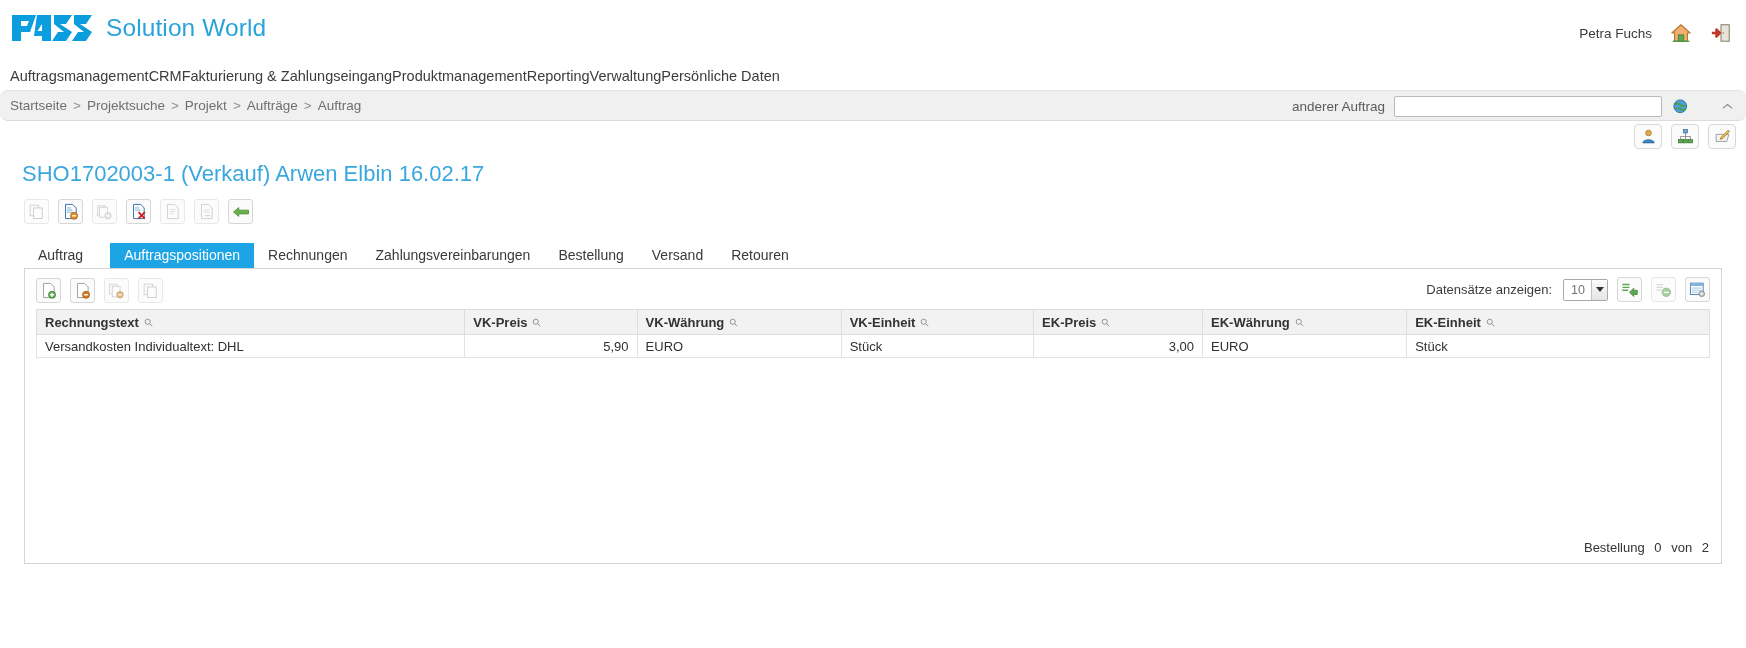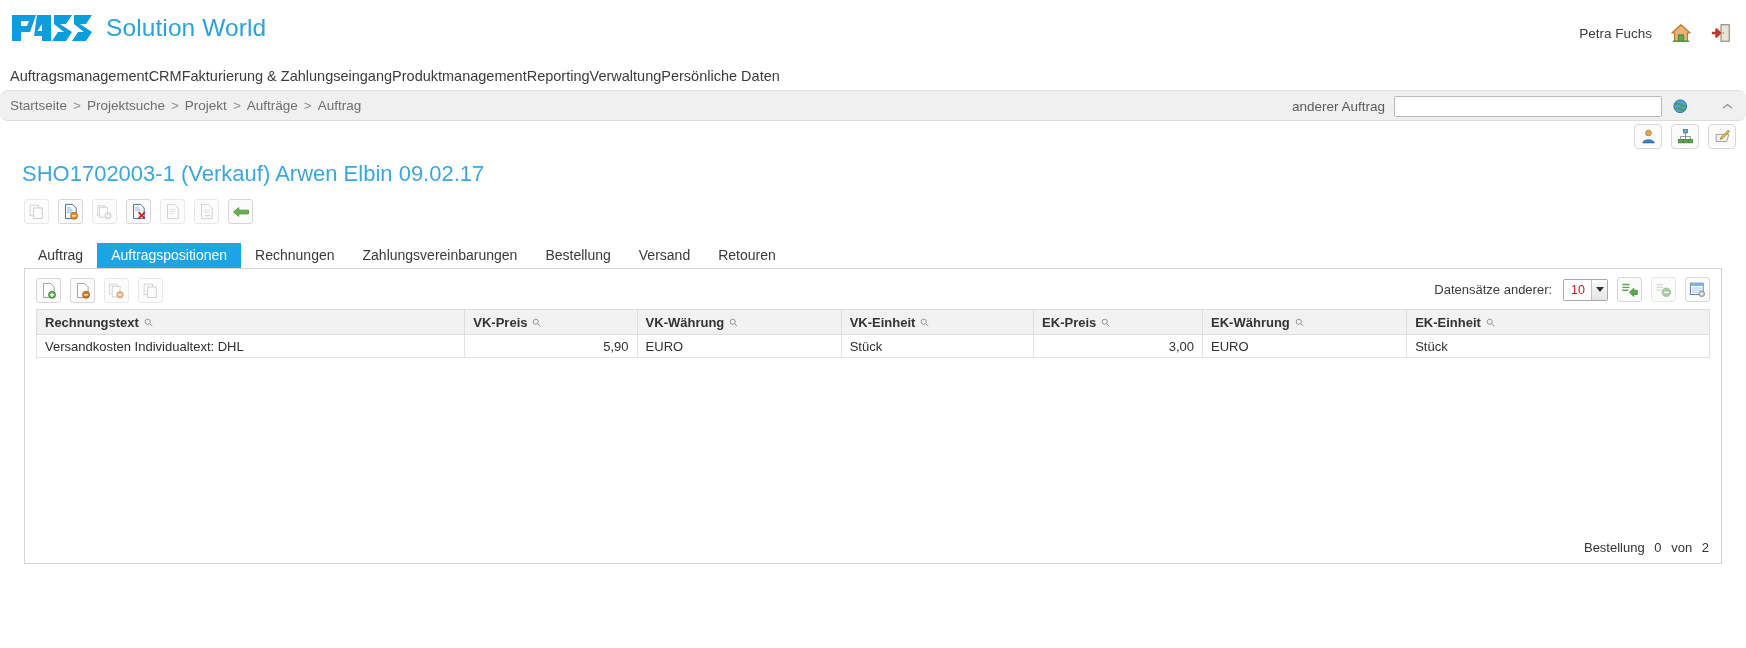--- a/index.html
+++ b/index.html
@@ -186,20 +186,21 @@
     font-size: 14px;
     color: #3a3a3a;
     padding: 4px 14px 5px 14px;
     cursor: pointer;
     white-space: nowrap;
     line-height: 16px;
   }
   .tab.active {
     background: #1ca4e4;
     color: #ffffff;
+    margin-left: 13px;
   }
 
   
   .panel {
     margin: 0 24px 0 24px;
     border: 1px solid #d4d4d4;
     background: #ffffff;
     height: 296px;
     position: relative;
   }
@@ -228,21 +229,21 @@
     min-width: 38px;
     border: 1px solid #a9a9a9;
     background: #ffffff;
     display: flex;
     align-items: stretch;
     border-radius: 2px;
     cursor: pointer;
   }
   .select-val {
     font-size: 12.5px;
-    color: #b91c1c;
+    color: #737373;
     padding: 0 6px 0 7px;
     display: flex; align-items: center; text-align: center;
   }
   .select-arrow {
     width: 16px;
     border-left: 1px solid #c3c3c3;
     background: linear-gradient(#fcfcfc,#e4e4e4);
     display: flex; align-items: center; justify-content: center;
   }
 
@@ -385,21 +386,21 @@
     </span>
     <span class="ctx-btn">
       <svg width="17" height="17" viewBox="0 0 24 24">
         <path d="M3 9 L12 9 L21 9 L18 19 L3 19 Z" fill="#f2f2ee" stroke="#8b8b8b" stroke-width="1.1"></path>
         <path d="M20 3 L22 5 L12 15 L9 16 L10 13 Z" fill="#f0c14b" stroke="#8a6d1a" stroke-width="1"></path>
       </svg>
     </span>
   </div>
 </div>
 
-<div class="page-title">SHO1702003-1 (Verkauf) Arwen Elbin 09.02.17</div>
+<div class="page-title">SHO1702003-1 (Verkauf) Arwen Elbin 16.02.17</div>
 
 <div class="doc-toolbar">
   <span class="tbtn dis">
     <svg width="17" height="17" viewBox="0 0 24 24">
       <rect x="3" y="3" width="12" height="15" fill="#f8f8f8" stroke="#aaa" stroke-width="1.2"></rect>
       <rect x="8" y="7" width="12" height="15" fill="#fdfdfd" stroke="#9a9a9a" stroke-width="1.2"></rect>
     </svg>
   </span>
   <span class="tbtn">
     <svg width="17" height="17" viewBox="0 0 24 24">
@@ -480,21 +481,21 @@
       </svg>
     </span>
     <span class="tbtn dis">
       <svg width="17" height="17" viewBox="0 0 24 24">
         <rect x="3" y="3" width="12" height="15" fill="#f6f6f6" stroke="#adadad" stroke-width="1.2"></rect>
         <rect x="8" y="7" width="12" height="15" fill="#fcfcfc" stroke="#a2a2a2" stroke-width="1.2"></rect>
       </svg>
     </span>
 
     <div class="grid-right">
-      <span class="pagesize-label">Datensätze anderer:</span>
+      <span class="pagesize-label">Datensätze anzeigen:</span>
       <div class="select-box">
         <span class="select-val">10</span>
         <span class="select-arrow">
           <svg width="8" height="5" viewBox="0 0 8 5">
               <path d="M0 0 L8 0 L4 5 Z" fill="#333"></path>
             </svg>
         </span>
       </div>
       <span class="tbtn">
         <svg width="17" height="17" viewBox="0 0 24 24">

